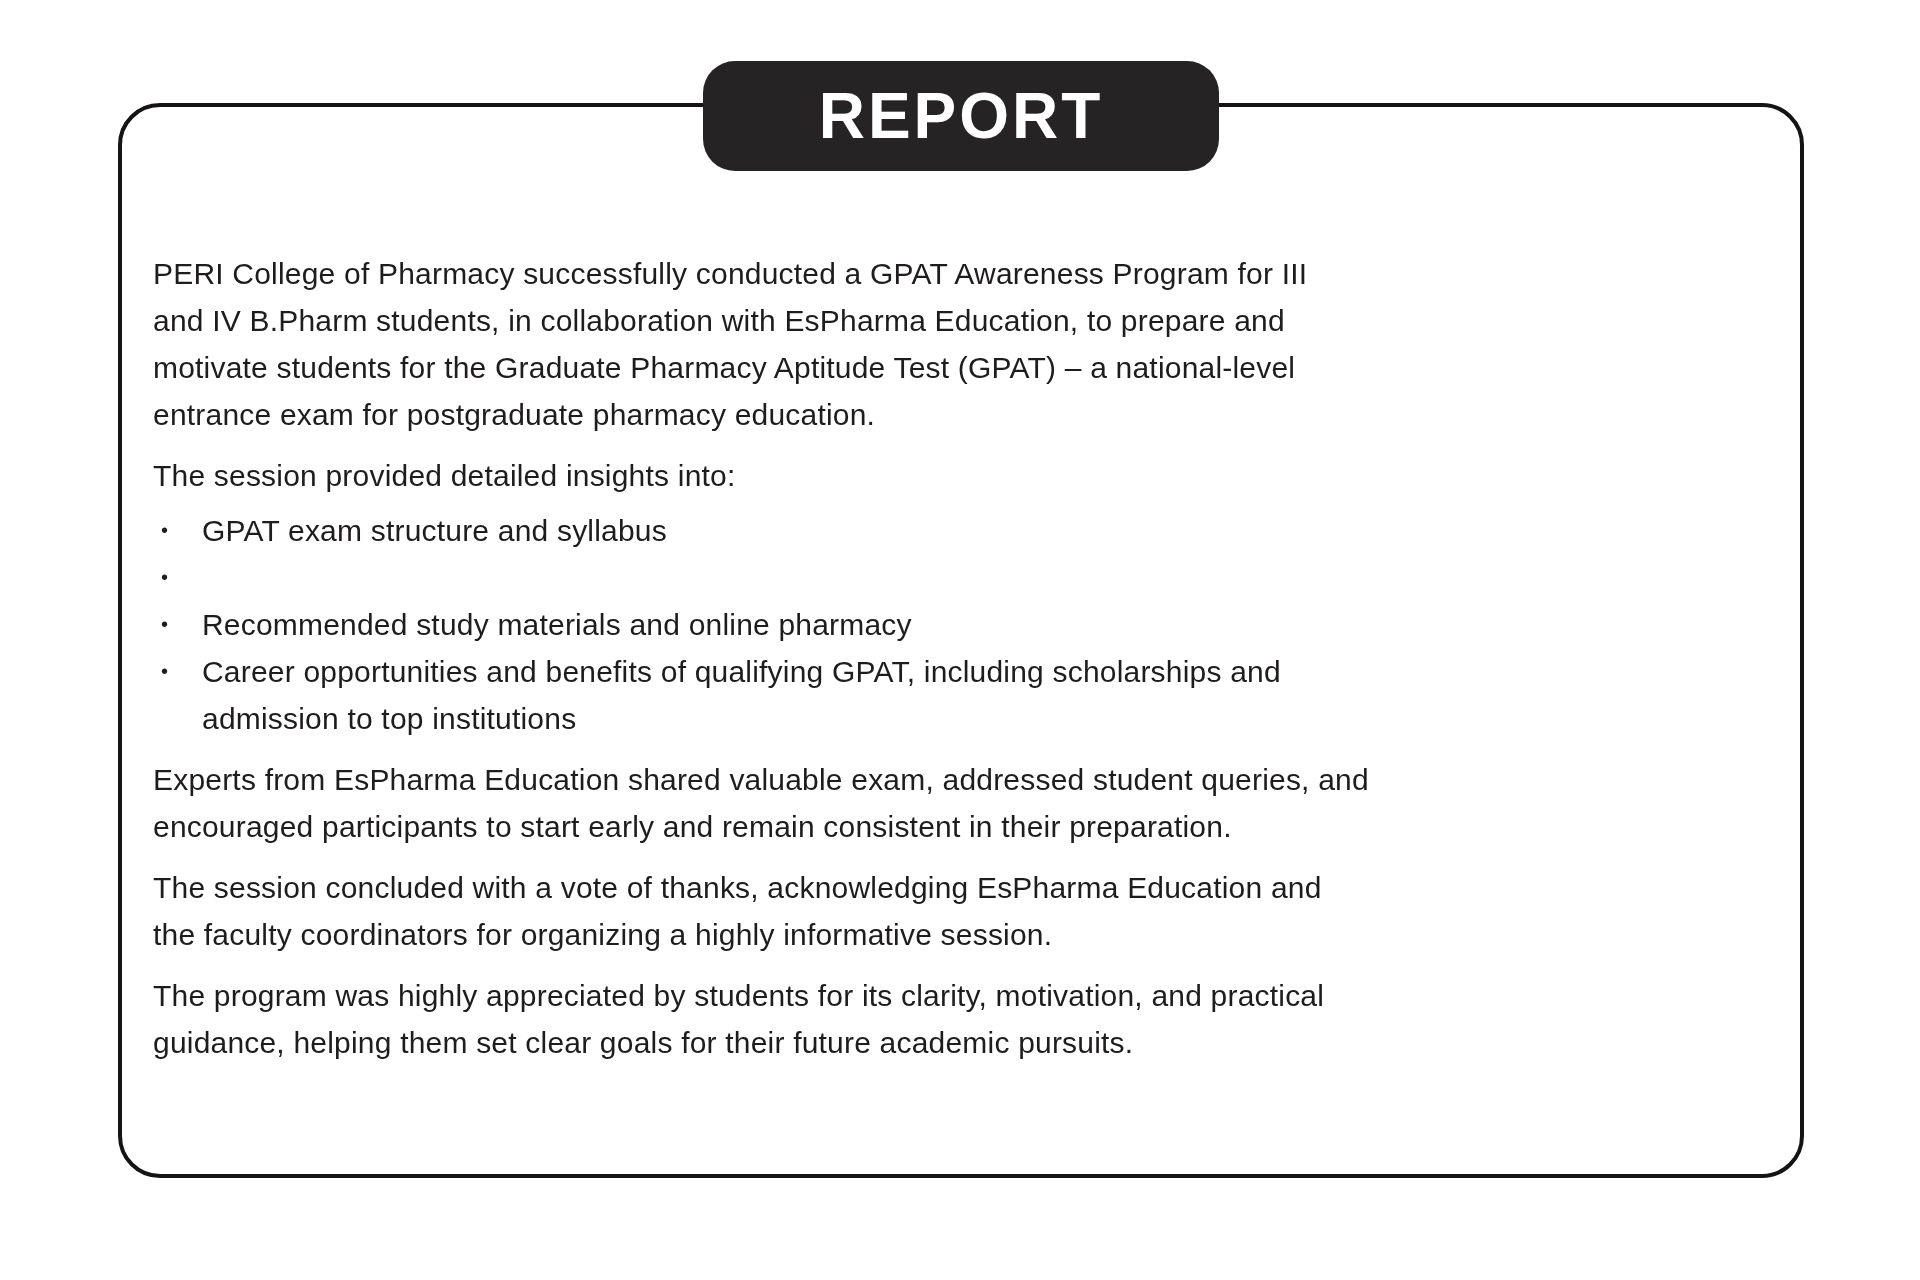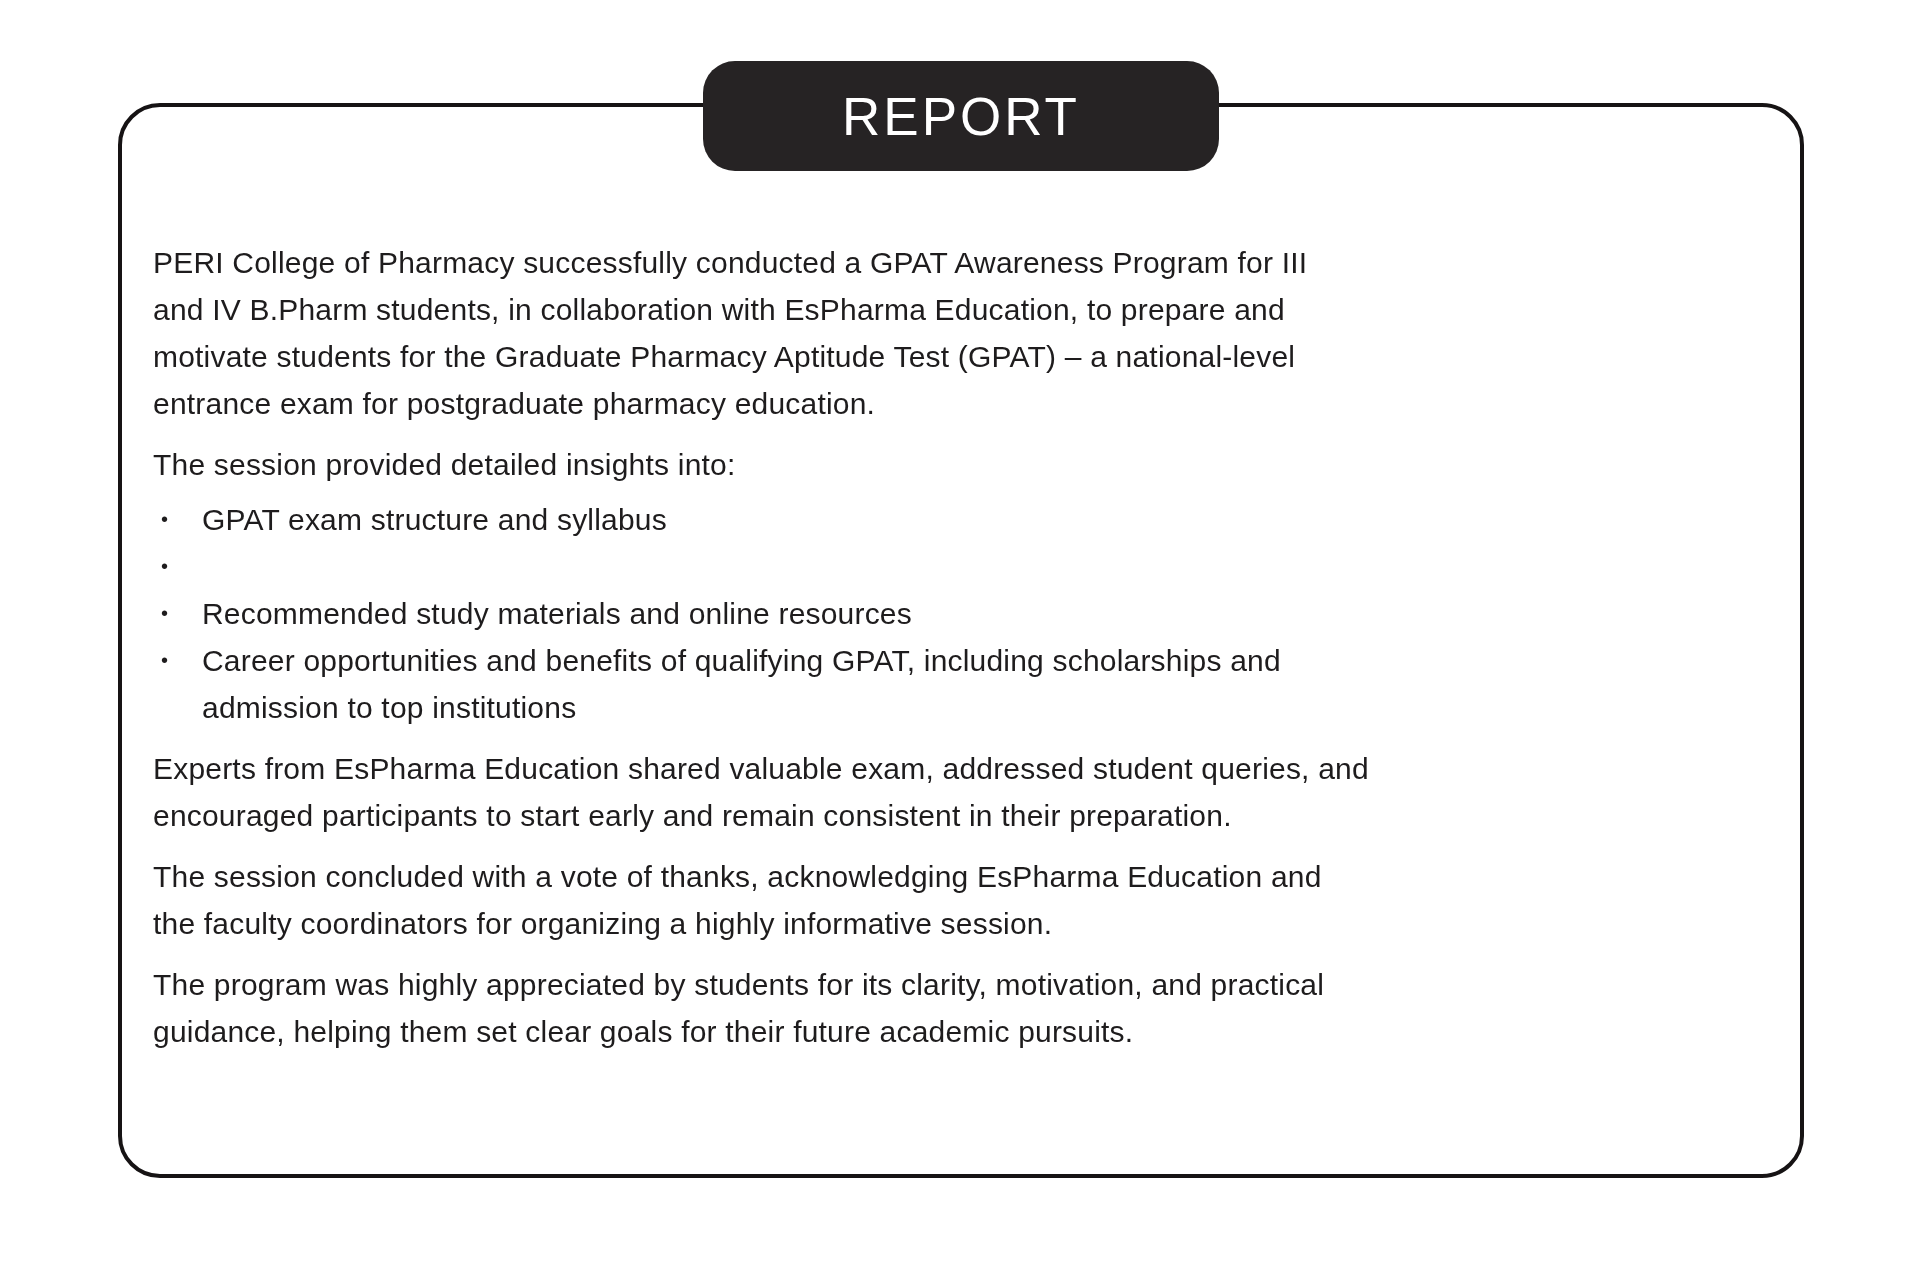--- a/index.html
+++ b/index.html
@@ -44,30 +44,30 @@
     background: var(--badge-bg);
     border-radius: 32px;
     display: flex;
     align-items: center;
     justify-content: center;
     z-index: 2;
     padding: 0 60px;
   }
   .badge-label {
     color: var(--badge-text);
-    font-size: 53px;
-    font-weight: normal;
+    font-size: 64px;
+    font-weight: bold;
     letter-spacing: 3px;
     line-height: 1;
     white-space: nowrap;
   }
   .content {
     position: absolute;
     left: 0;
-    top: 0;
+    top: 11px;
     width: 100%;
     height: 100%;
     padding: 132px 40px 0 31px;
     font-size: 30px;
     line-height: 47px;
     color: var(--body-text);
     letter-spacing: 0.2px;
   }
   .para {
     margin: 0 0 14px 0;
@@ -116,21 +116,21 @@
       <div class="bullets">
         <div class="bullet">
           <span class="dot">•</span>
           <span class="txt">GPAT exam structure and syllabus</span>
         </div>
         <div class="bullet">
           <span class="dot">•</span>
         </div>
         <div class="bullet">
           <span class="dot">•</span>
-          <span class="txt">Recommended study materials and online resources</span>
+          <span class="txt">Recommended study materials and online pharmacy</span>
         </div>
         <div class="bullet">
           <span class="dot">•</span>
           <span class="txt">Career opportunities and benefits of qualifying GPAT, including scholarships and
 admission to top institutions</span>
         </div>
       </div>
 
       <p class="para">Experts from EsPharma Education shared valuable exam, addressed student queries, and
 encouraged participants to start early and remain consistent in their preparation.</p>

